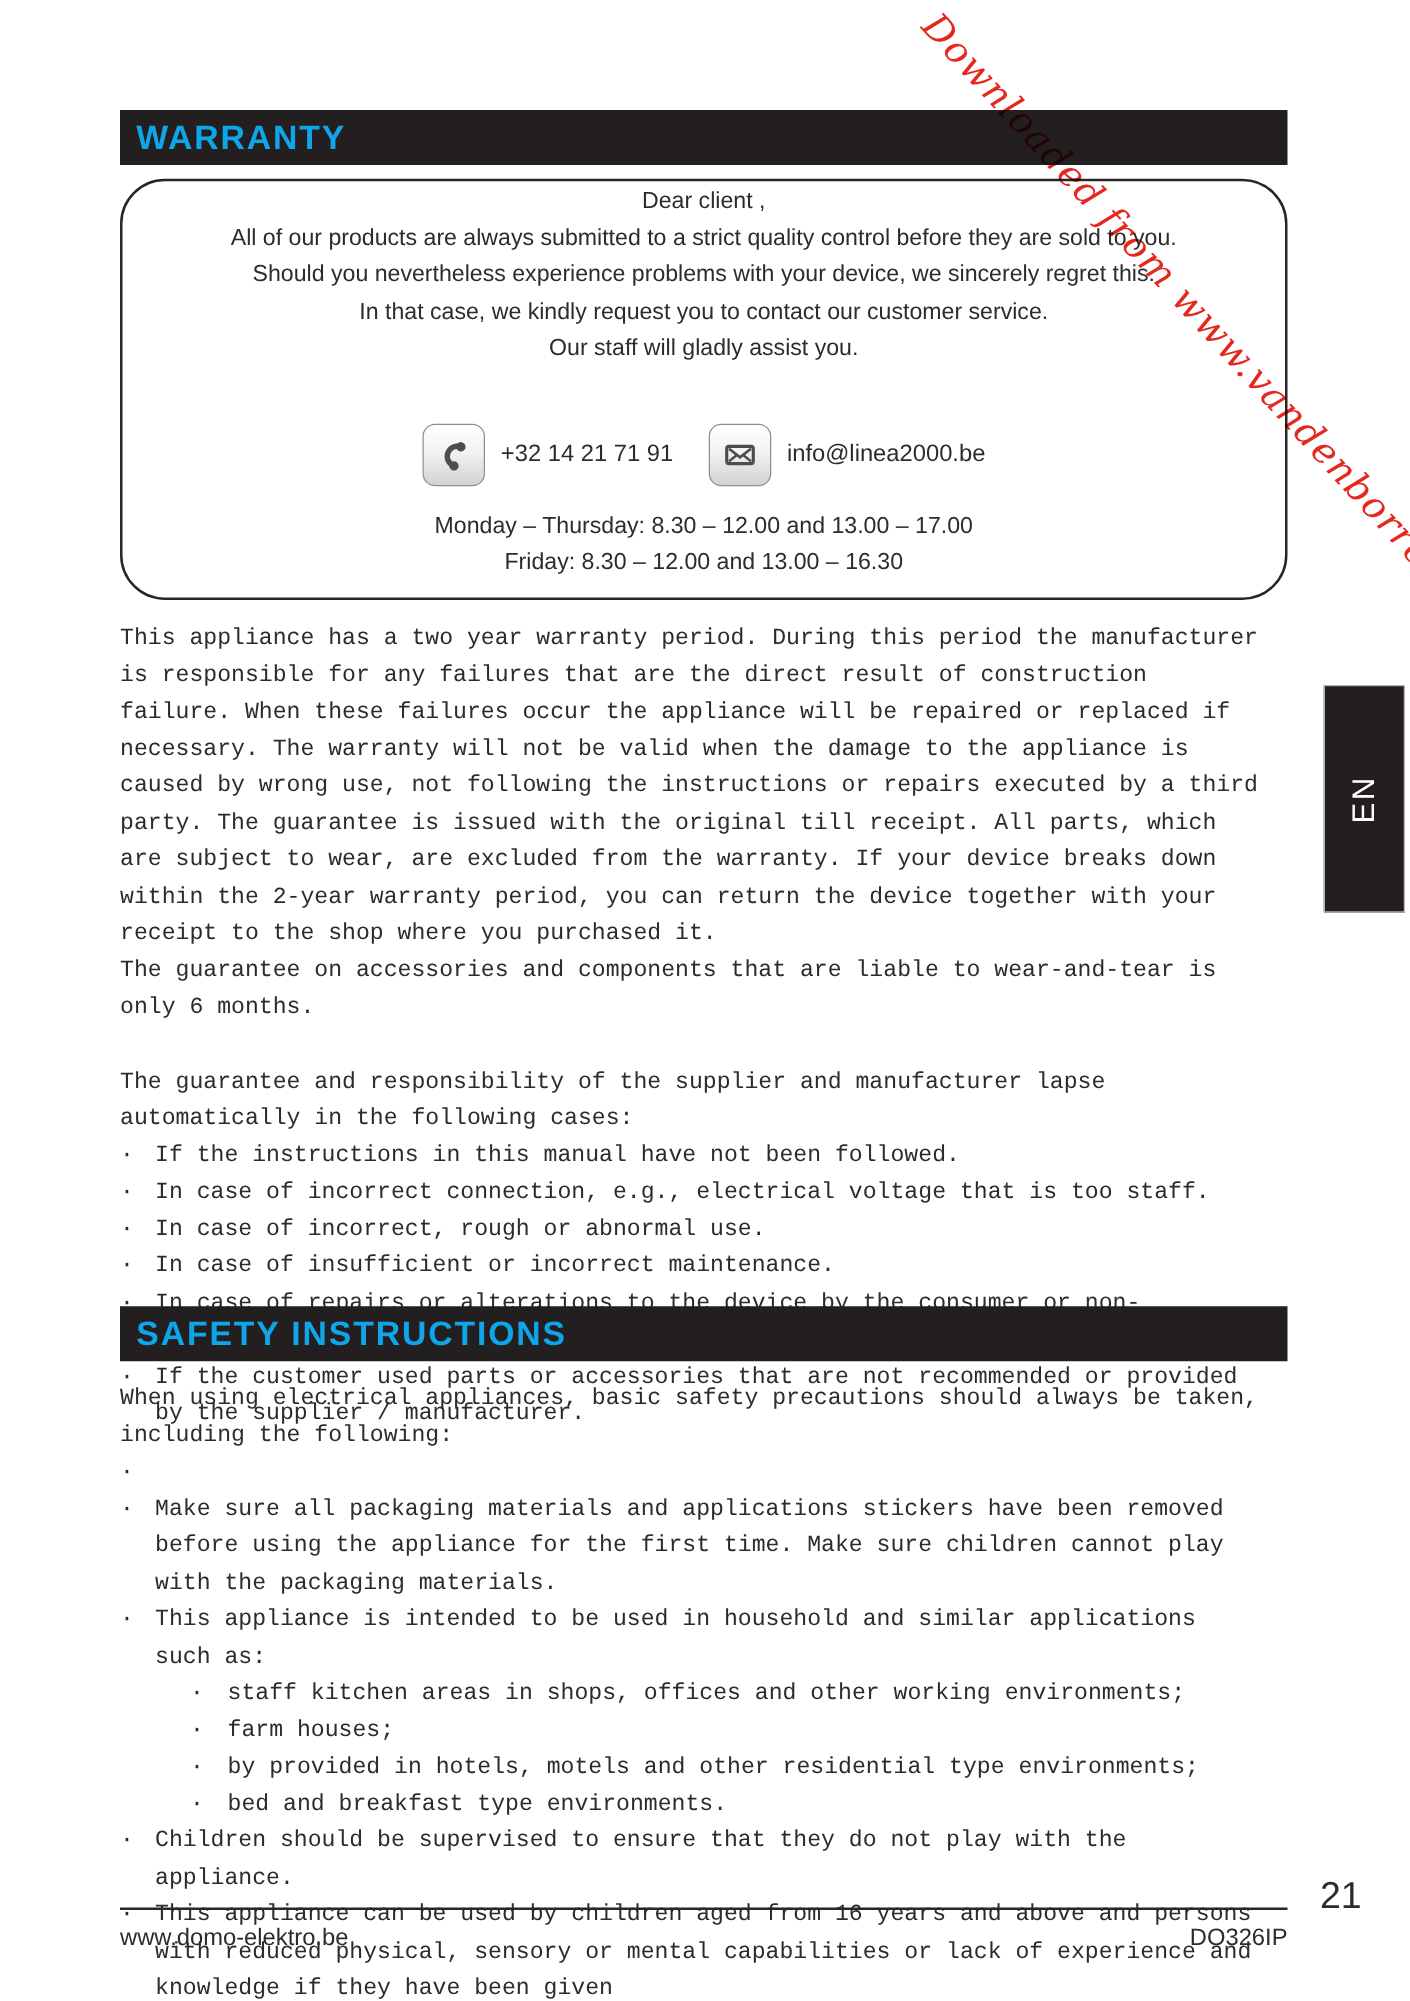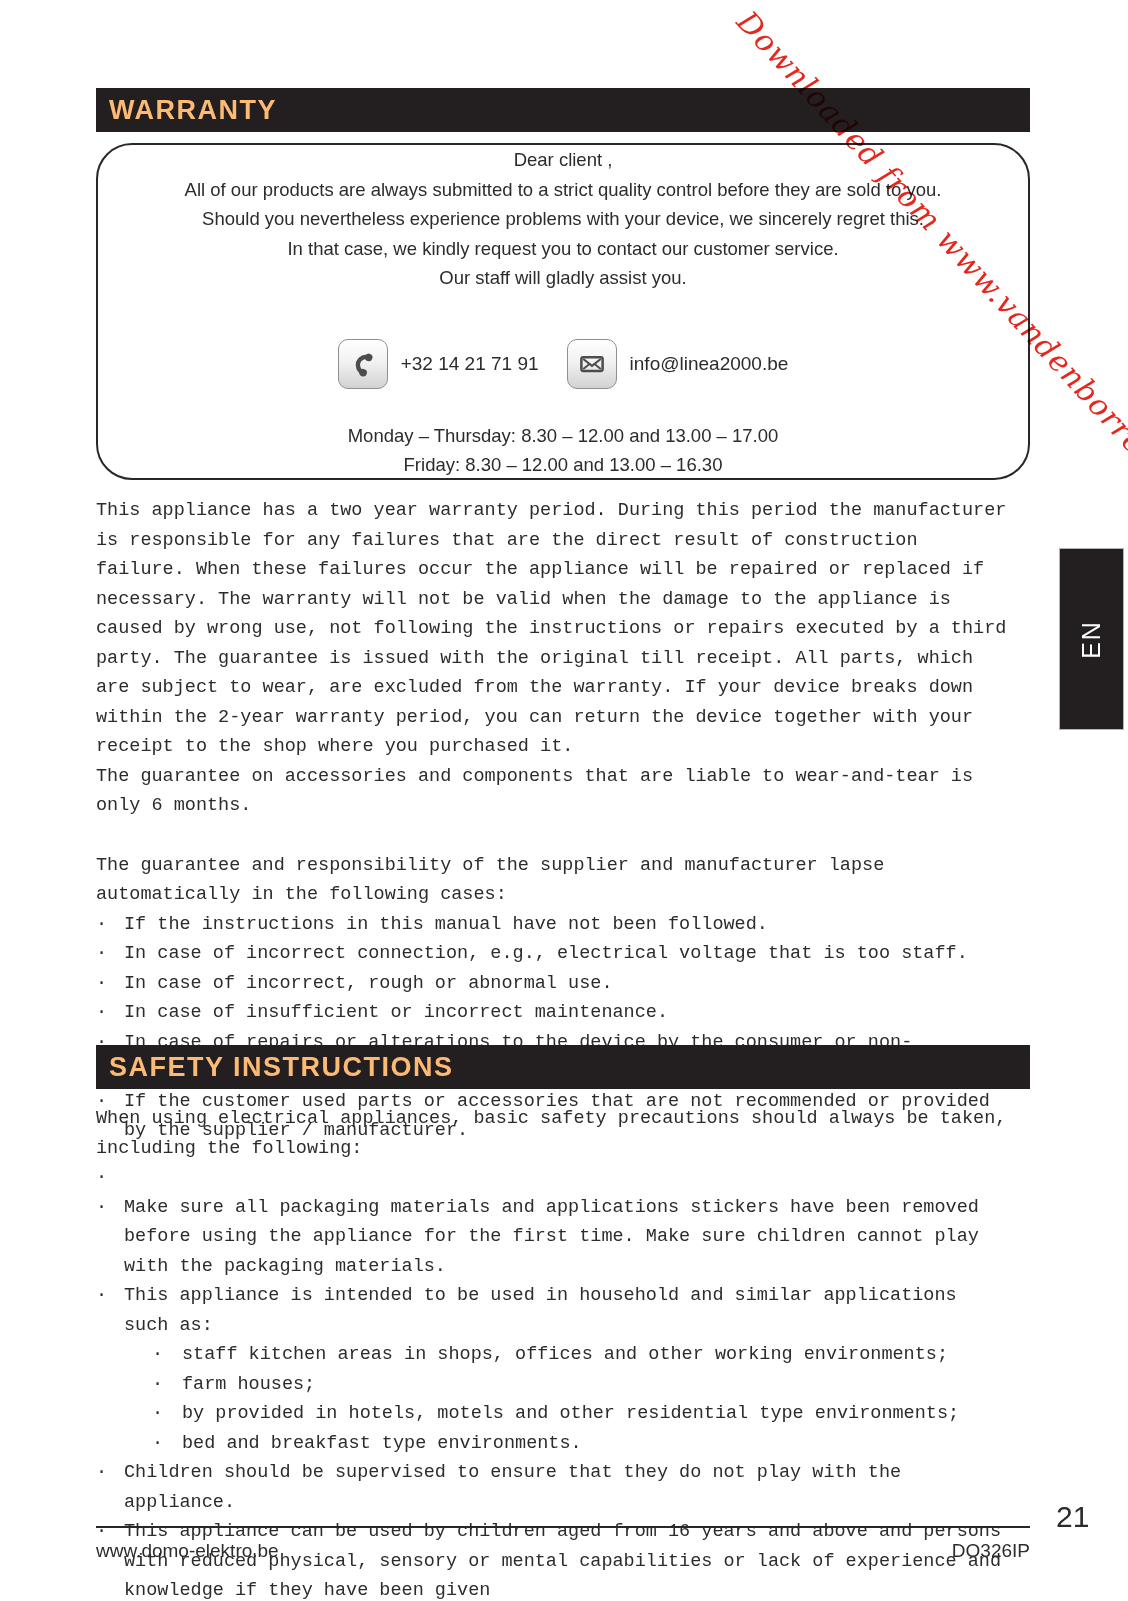--- a/index.html
+++ b/index.html
@@ -14,21 +14,21 @@
     position:absolute;left:756px;top:4px;
     transform:rotate(47.5deg);transform-origin:0 0;
     font-family:"DejaVu Serif", serif;font-style:italic;
     font-size:30px;letter-spacing:1px;color:#e5271d;
     white-space:nowrap;mix-blend-mode:multiply;z-index:50;
   }
 
   
   .section-bar{
     position:absolute;left:96px;width:934px;height:44px;background:#231f20;
-    color:#fdba74;display:flex;align-items:center;box-sizing:border-box;
+    color:#0ea5e9;display:flex;align-items:center;box-sizing:border-box;
     padding-left:13px;font-size:27px;font-weight:bold;letter-spacing:1.5px;
   }
   .bar-warranty{top:88px;}
   .bar-safety{top:1045px;}
 
   
   .client-box{
     position:absolute;left:96px;top:143px;width:934px;height:337px;
     box-sizing:border-box;border:2px solid #2a2627;border-radius:36px;
     text-align:center;font-size:18.5px;line-height:29.5px;
@@ -37,21 +37,21 @@
     margin-top:46px;display:flex;justify-content:center;align-items:center;gap:28px;
   }
   .contact-group{display:flex;align-items:center;gap:13px;}
   .icon-btn{
     width:48px;height:48px;border-radius:10px;border:1px solid #8f8f8f;
     background:linear-gradient(180deg,#ffffff 0%,#f2f2f2 45%,#d2d2d2 100%);
     box-shadow:inset 0 1px 0 #ffffff;display:flex;align-items:center;justify-content:center;
     color:#4d4d4d;
   }
   .contact-text{font-size:19px;}
-  .hours{margin-top:32px;}
+  .hours{margin-top:16px;}
 
   
   .copy{font-size:18.5px;line-height:29.5px;font-family:Liberation Mono, monospace;}
   .flow-1{position:absolute;left:96px;top:496px;width:916px;}
   .cases-intro{margin-top:30px;}
   .flow-2{position:absolute;left:96px;top:1104px;width:916px;}
 
   .bullet{display:flex;}
   .dot{flex:none;width:28px;}
   .sub .dot{width:30px;}

